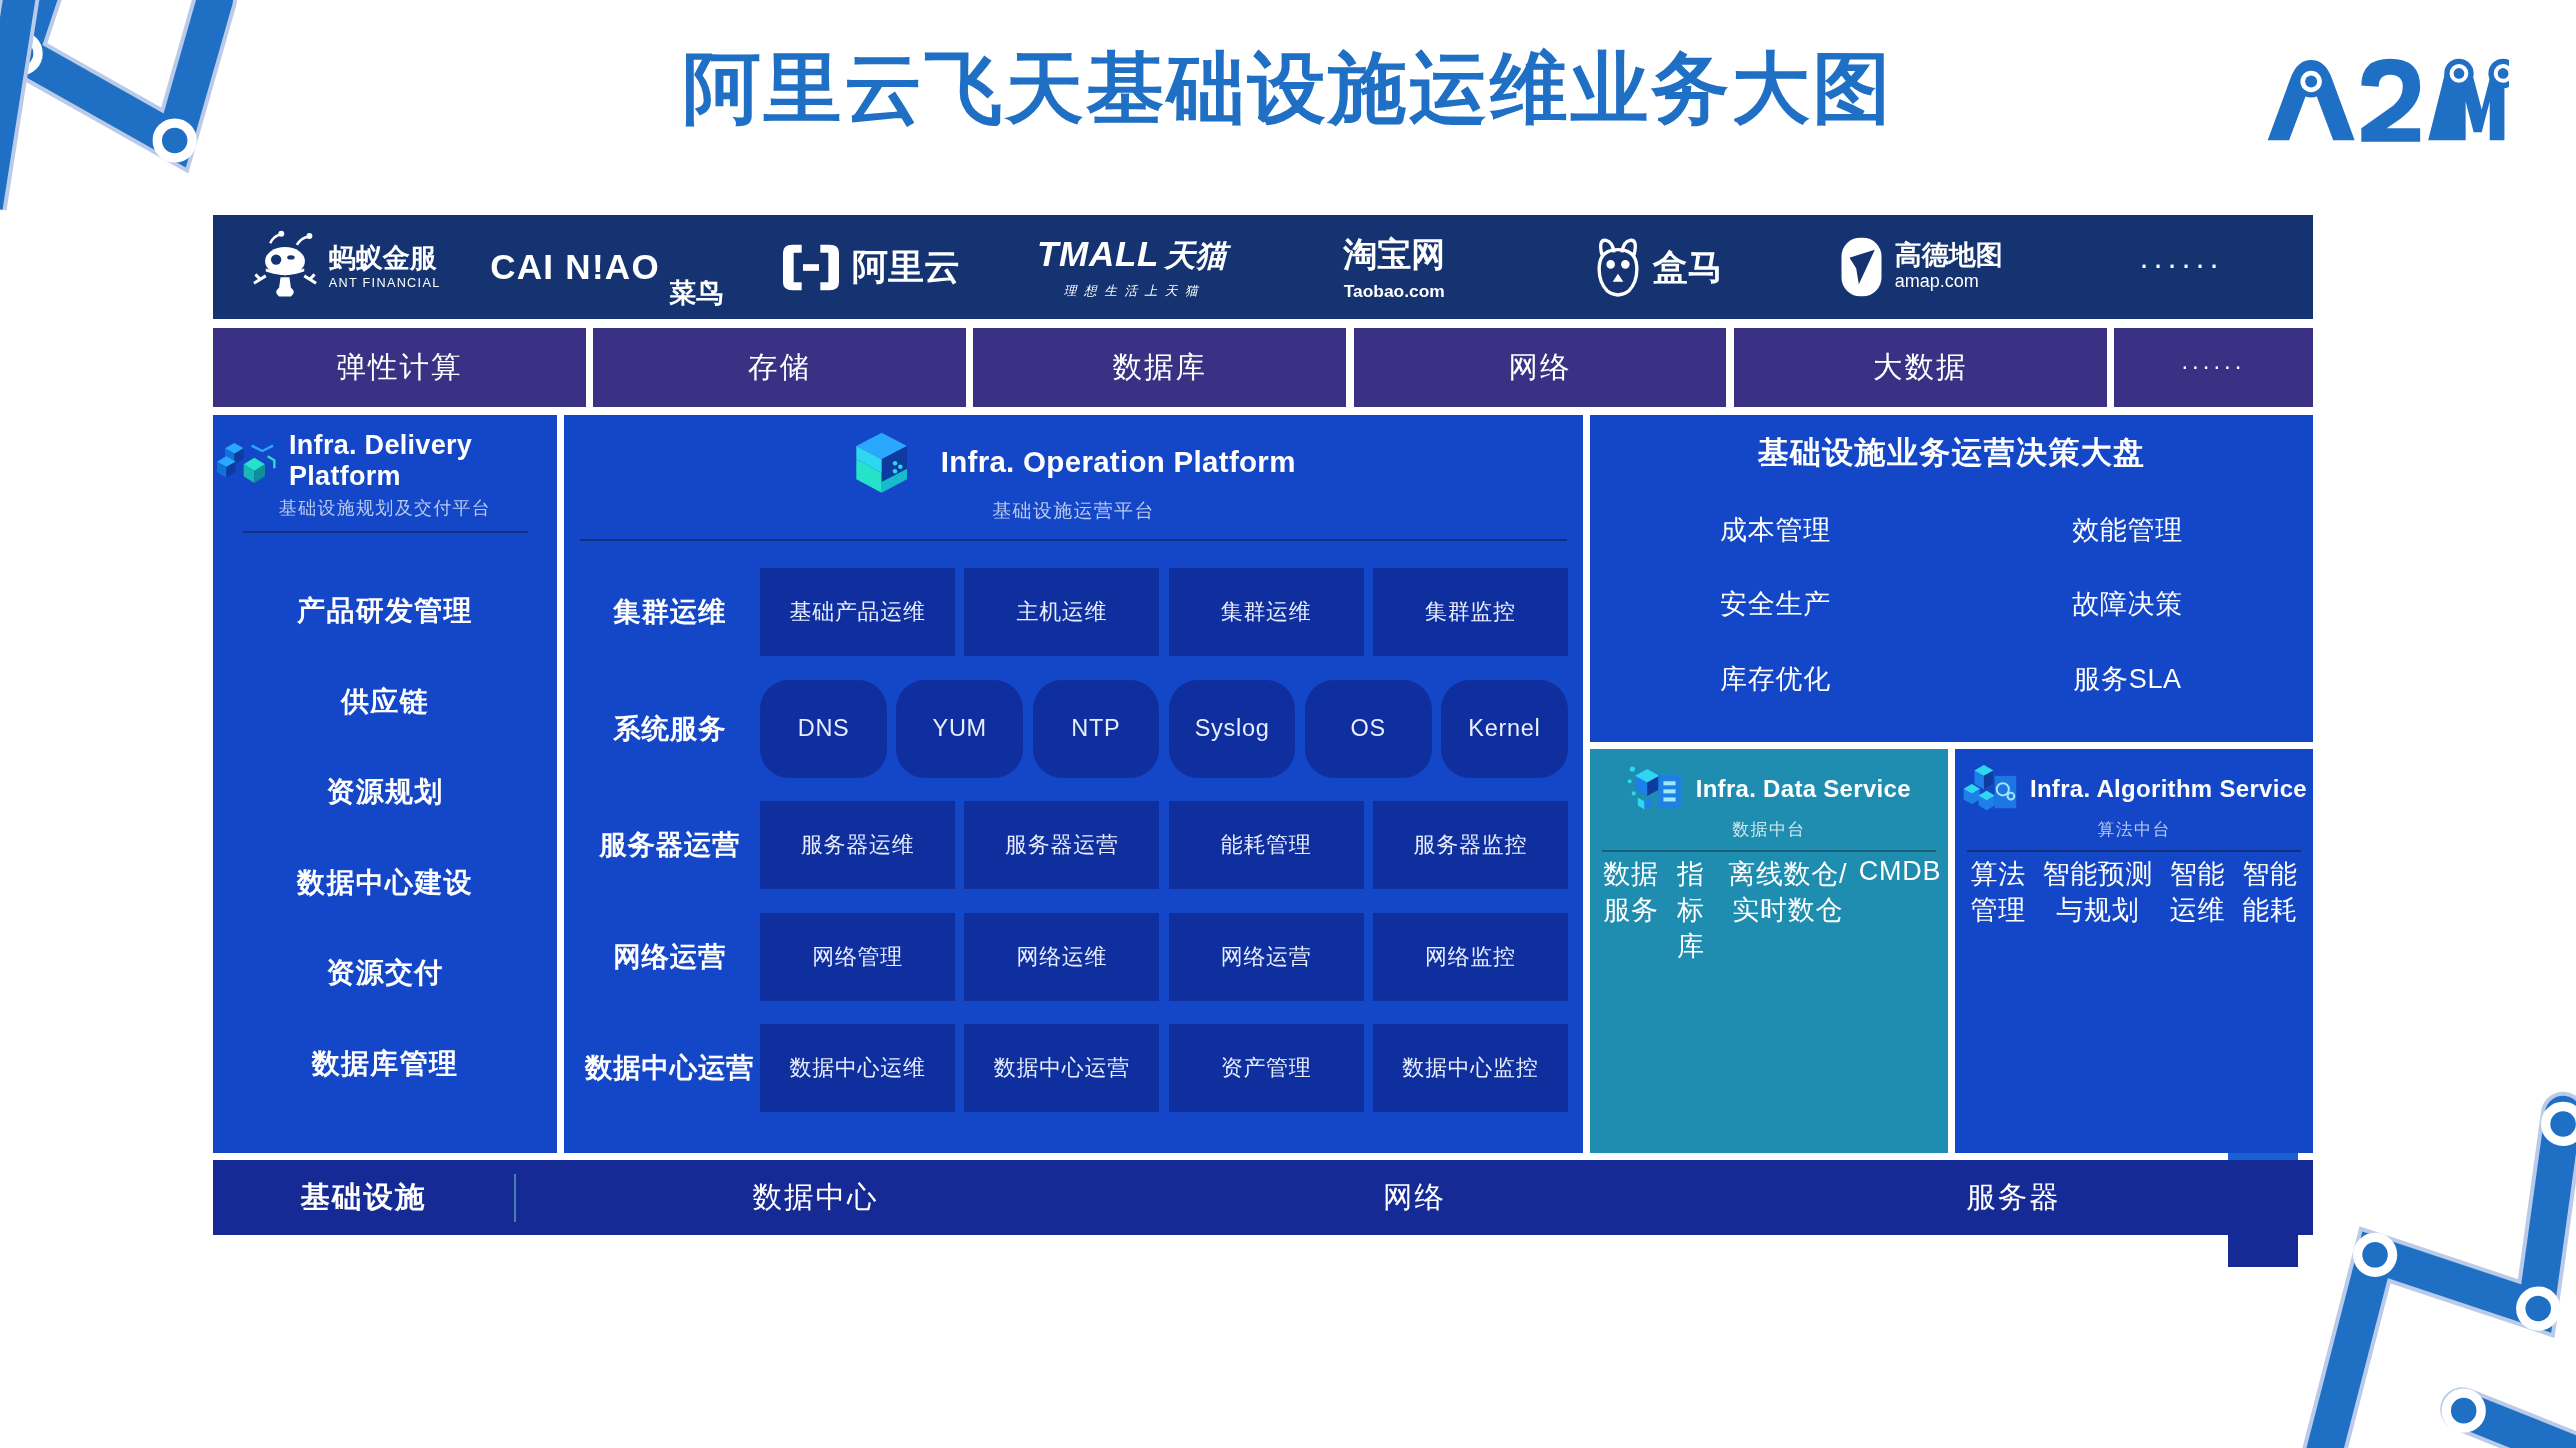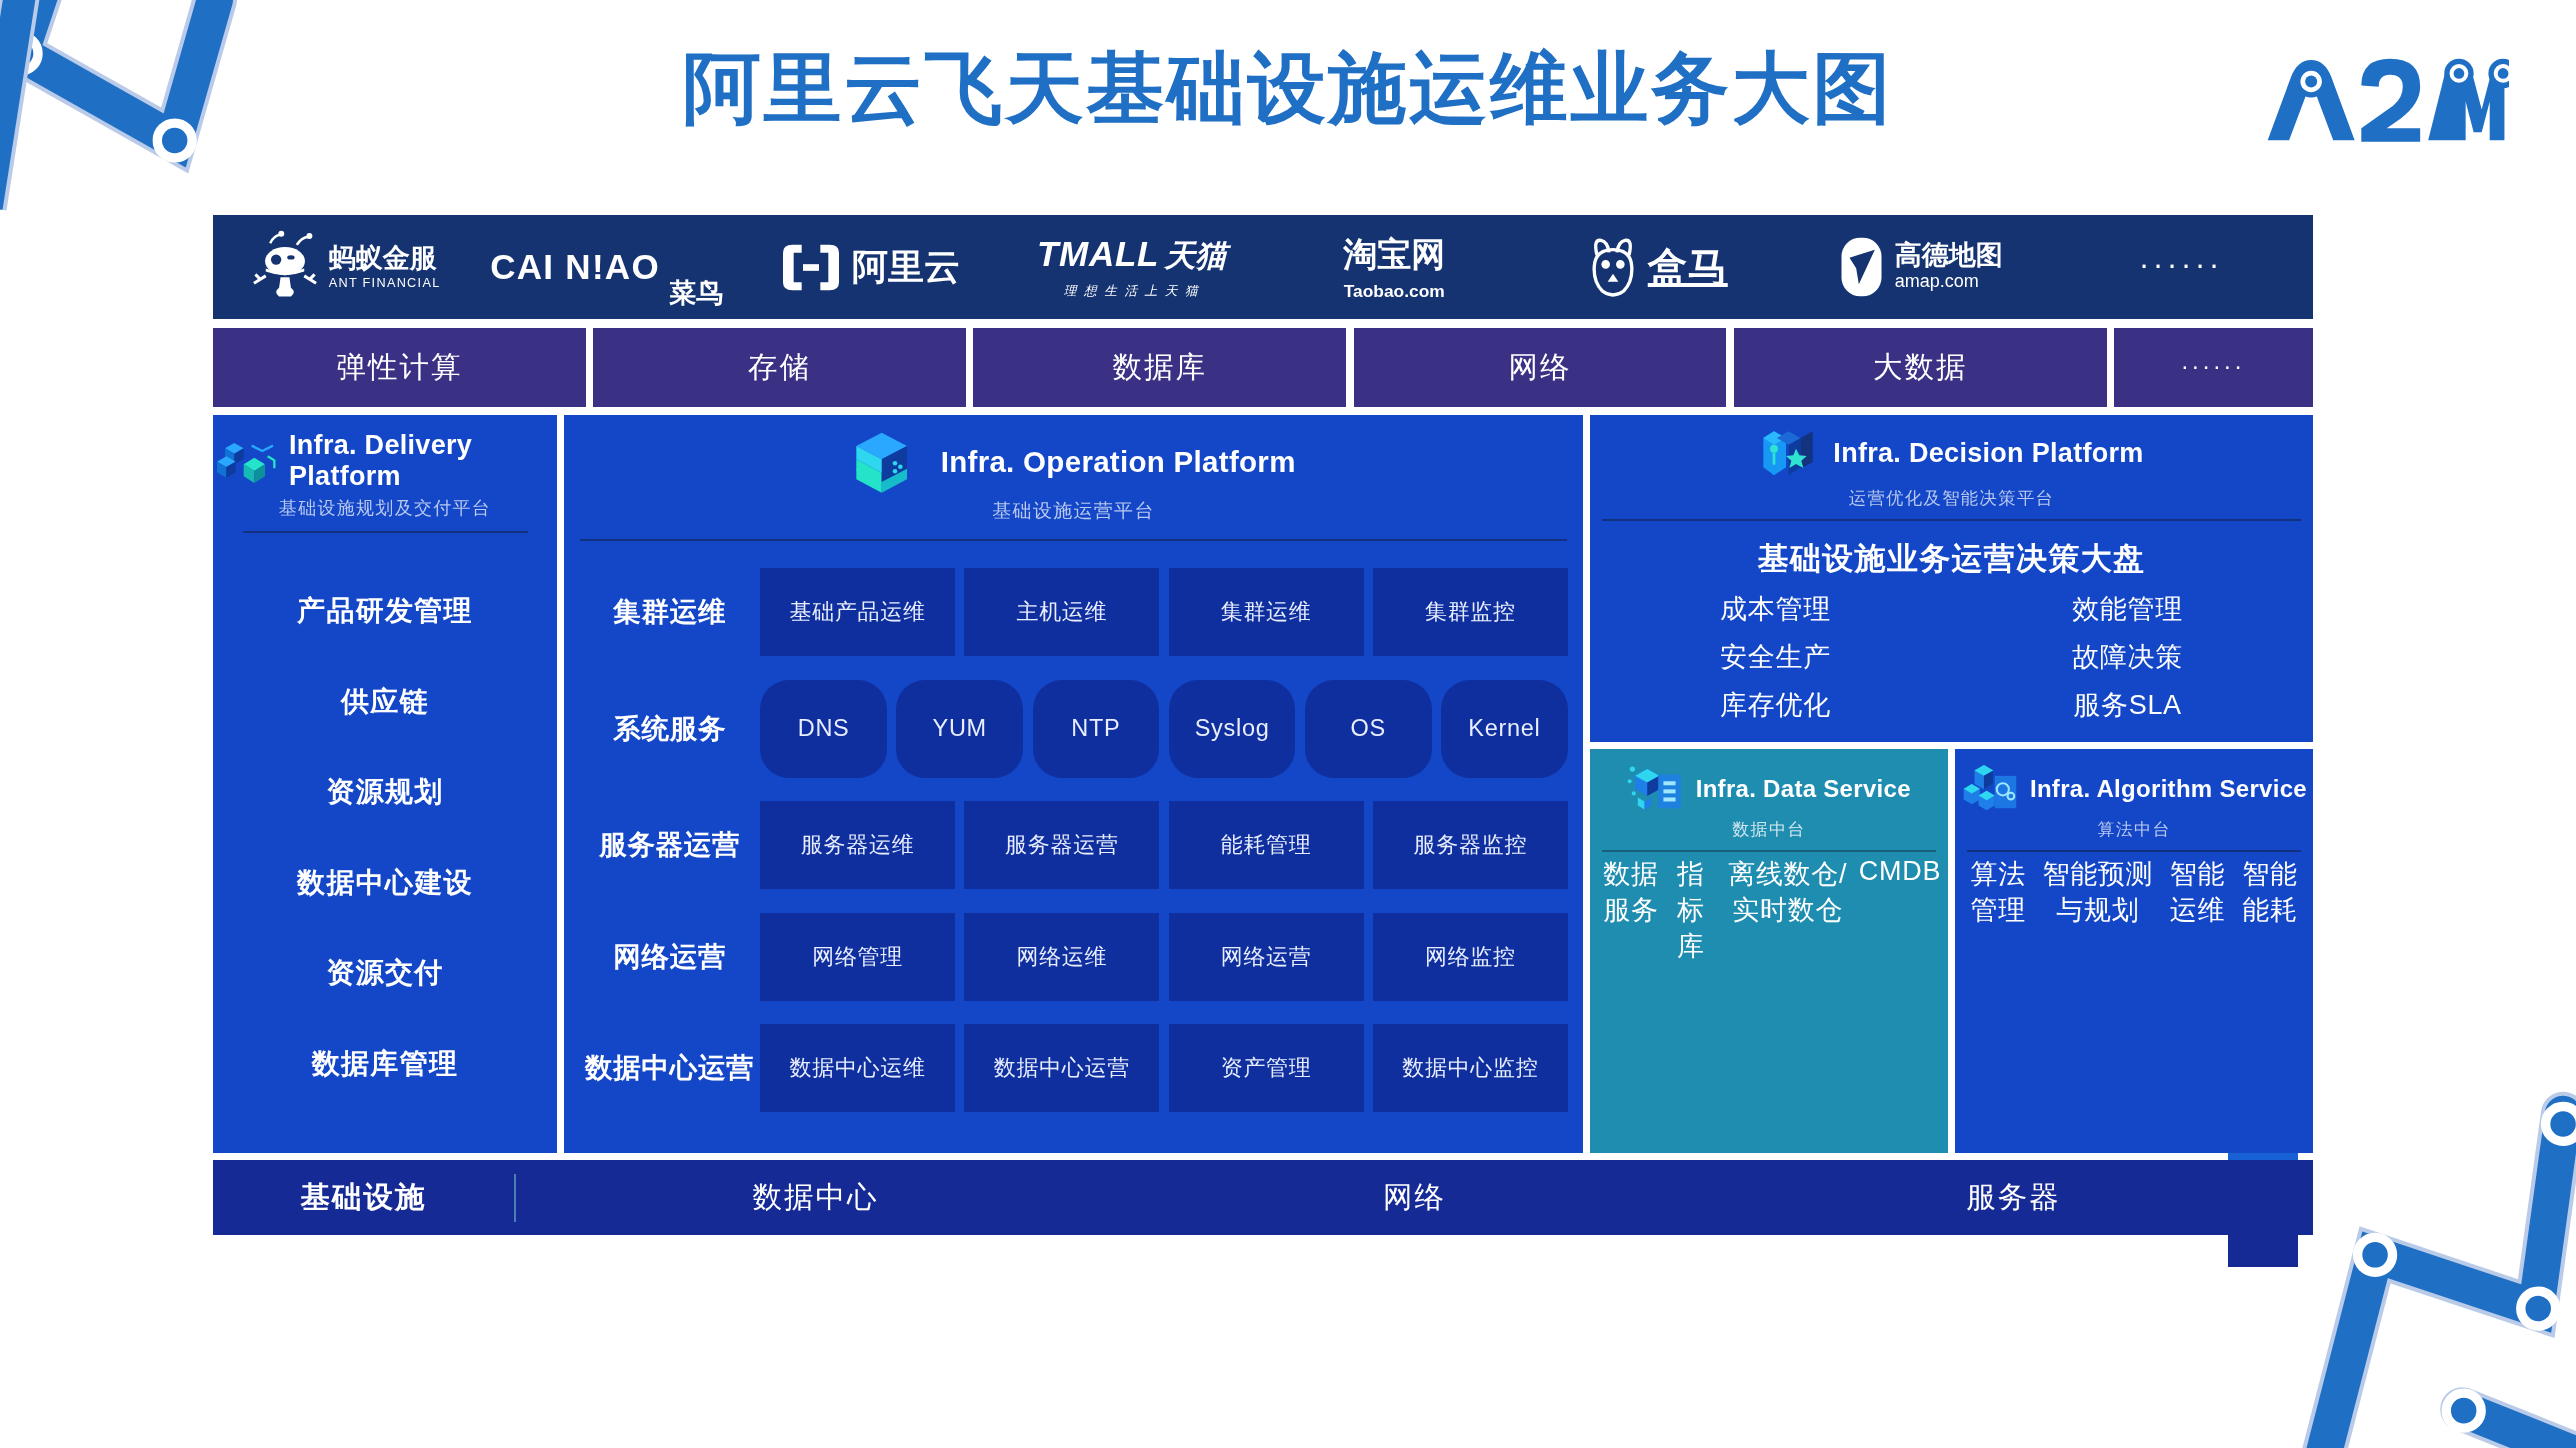--- a/index.html
+++ b/index.html
@@ -277,21 +277,21 @@
 
     <div class="brand-cell">
       <svg width="54" height="64" viewBox="0 0 80 96" fill="none" stroke="#fff" stroke-width="5">
         <path d="M16 30 Q10 6 22 8 Q32 10 34 26"></path>
         <path d="M64 30 Q70 6 58 8 Q48 10 46 26"></path>
         <path d="M40 22 Q14 22 12 46 Q10 70 24 84 Q40 96 56 84 Q70 70 68 46 Q66 22 40 22 Z"></path>
         <circle cx="29" cy="44" r="4" fill="#fff"></circle>
         <circle cx="51" cy="44" r="4" fill="#fff"></circle>
         <path d="M40 58 L32 70 L48 70 Z" fill="#fff" stroke="none"></path>
       </svg>
-      <div style="font-size:40px;font-weight:bold;margin-left:8px;text-decoration:underline;">盒马</div>
+      <div style="font-size:35px;font-weight:bold;margin-left:8px;">盒马</div>
     </div>
 
     <div class="brand-cell">
       <svg width="51" height="64" viewBox="0 0 76 96">
         <rect x="8" y="4" width="60" height="88" rx="28" fill="#fff"></rect>
         <path d="M20 34 L58 22 L34 74 L30 50 Z" fill="#143370"></path>
       </svg>
       <div style="margin-left:8px;">
         <div style="font-size:27px;font-weight:bold;line-height:1;">高德地图</div>
         <div style="font-size:18px;margin-top:2.7px;">amap.com</div>
@@ -425,37 +425,20 @@
             <div class="op-chip">资产管理</div>
             <div class="op-chip">数据中心监控</div>
           </div>
         </div>
       </div>
     </div>
 
     <div id="right-col">
 
       <div id="decision-panel">
-        <div class="panel-head">
-          <div class="panel-head-row">
-            <svg class="panel-logo" width="62" height="56" viewBox="0 0 92 84">
-              <path d="M22 8 L40 18 L40 62 L22 74 L6 62 L6 18 Z" fill="#1898f5"></path>
-              <path d="M22 8 L40 18 L22 28 L6 18 Z" fill="#2ab8ff"></path>
-              <path d="M44 8 L62 18 L62 62 L44 74 L44 18 Z" fill="#0d3c9e"></path>
-              <path d="M44 8 L62 18 L44 28 L26 18 Z" fill="#1c6ad8"></path>
-              <path d="M62 18 L80 8 L80 54 L62 64 Z" fill="#14337f"></path>
-              <circle cx="22" cy="34" r="6" fill="#2fe3d0"></circle>
-              <path d="M22 40 L22 58" stroke="#2fe3d0" stroke-width="4"></path>
-              <path d="M55 34 L60 44 L71 45 L63 52 L66 63 L55 57 L45 63 L48 52 L40 45 L51 44 Z" fill="#2fe3d0"></path>
-            </svg>
-            <div class="panel-title">Infra. Decision Platform</div>
-          </div>
-          <div class="panel-sub">运营优化及智能决策平台</div>
-          <div class="panel-rule"></div>
-        </div>
         <div id="decision-headline">基础设施业务运营决策大盘</div>
         <div id="decision-grid">
           <div class="decision-item">成本管理</div>
           <div class="decision-item">效能管理</div>
           <div class="decision-item">安全生产</div>
           <div class="decision-item">故障决策</div>
           <div class="decision-item">库存优化</div>
           <div class="decision-item">服务SLA</div>
         </div>
       </div>

